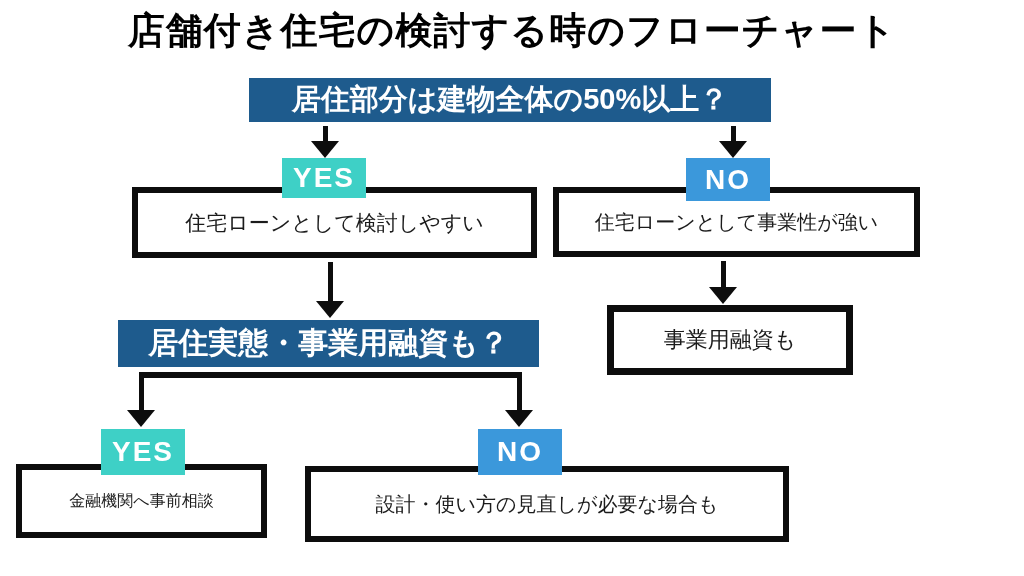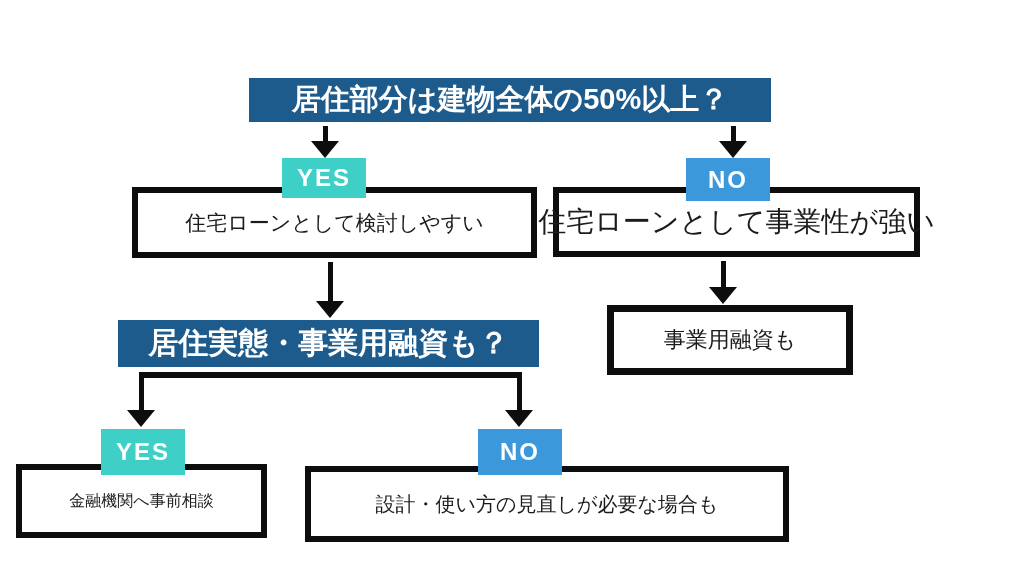--- a/index.html
+++ b/index.html
@@ -21,56 +21,57 @@
   .qbox{
     position:absolute;background:var(--q-bg);color:#fff;font-weight:bold;
     display:flex;align-items:center;justify-content:center;white-space:nowrap;
   }
   .resultbox{
     position:absolute;background:#fff;border:6px solid var(--line);
     display:flex;align-items:center;justify-content:center;
     color:#1b1b1b;white-space:nowrap;box-sizing:border-box;
   }
   .tag{
-    position:absolute;color:#fff;font-weight:bold;font-size:24px;letter-spacing:2px;
+    position:absolute;color:#fff;font-weight:bold;font-size:28px;letter-spacing:2px;
     display:flex;align-items:center;justify-content:center;z-index:3;
   }
   .tag.yes{background:var(--yes-bg);}
   .tag.no{background:var(--no-bg);}
   .varrow{position:absolute;width:28px;display:flex;flex-direction:column;align-items:center;z-index:2;}
   .varrow .shaft{width:5px;flex:1;background:var(--line);}
   .varrow .head{
     width:0;height:0;flex:0 0 auto;
     border-left:14px solid transparent;border-right:14px solid transparent;
     border-top:17px solid var(--line);
   }
   .hbar{position:absolute;background:var(--line);}
 </style>
 </head>
 <body>
 
 <div class="canvas">
 
+  <h1 class="title">店舗付き住宅の検討する時のフローチャート</h1>
 
   <div class="qbox" style="left:249px;top:78px;width:522px;height:44px;font-size:29px;">居住部分は建物全体の50%以上？</div>
 
   <div class="varrow" style="left:311px;top:126px;height:32px;">
     <div class="shaft"></div>
     <div class="head"></div>
   </div>
   <div class="varrow" style="left:719px;top:126px;height:32px;">
     <div class="shaft"></div>
     <div class="head"></div>
   </div>
 
   <div class="tag yes" style="left:282px;top:158px;width:84px;height:40px;">YES</div>
   <div class="tag no" style="left:686px;top:158px;width:84px;height:43px;">NO</div>
 
   <div class="resultbox" style="left:132px;top:187px;width:405px;height:71px;font-size:21px;">住宅ローンとして検討しやすい</div>
-  <div class="resultbox" style="left:553px;top:187px;width:367px;height:70px;font-size:28px;">住宅ローンとして事業性が強い</div>
+  <div class="resultbox" style="left:553px;top:187px;width:367px;height:70px;font-size:20px;">住宅ローンとして事業性が強い</div>
 
   <div class="varrow" style="left:316px;top:262px;height:56px;">
     <div class="shaft"></div>
     <div class="head"></div>
   </div>
 
   <div class="varrow" style="left:709px;top:261px;height:43px;">
     <div class="shaft"></div>
     <div class="head"></div>
   </div>

